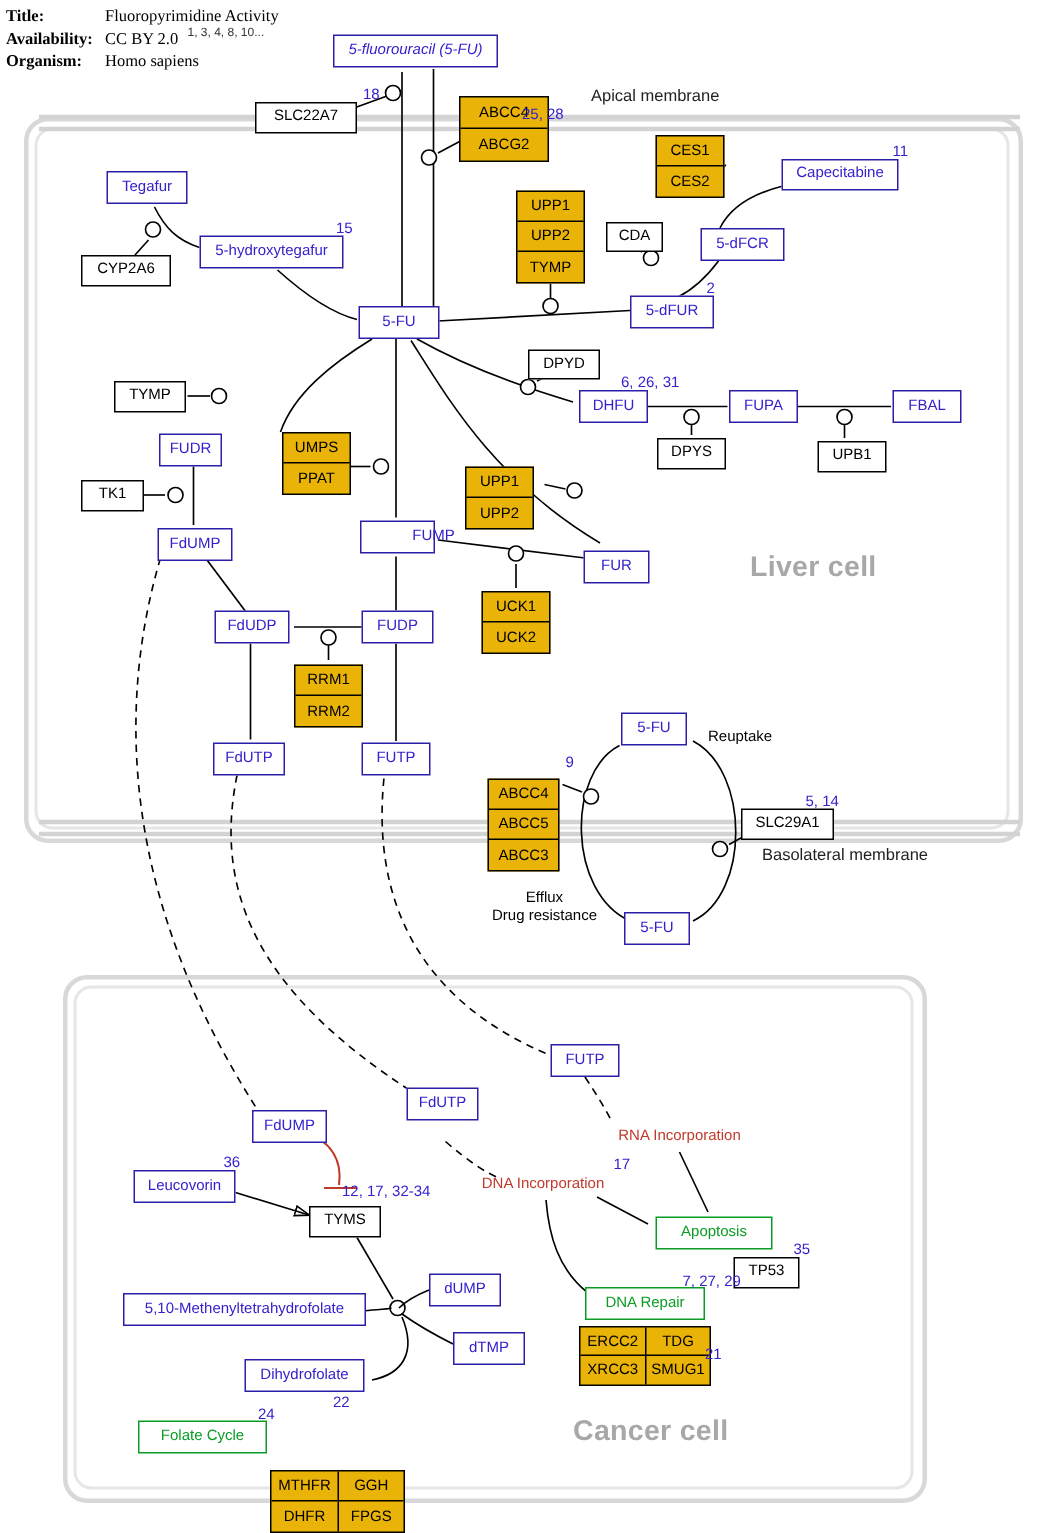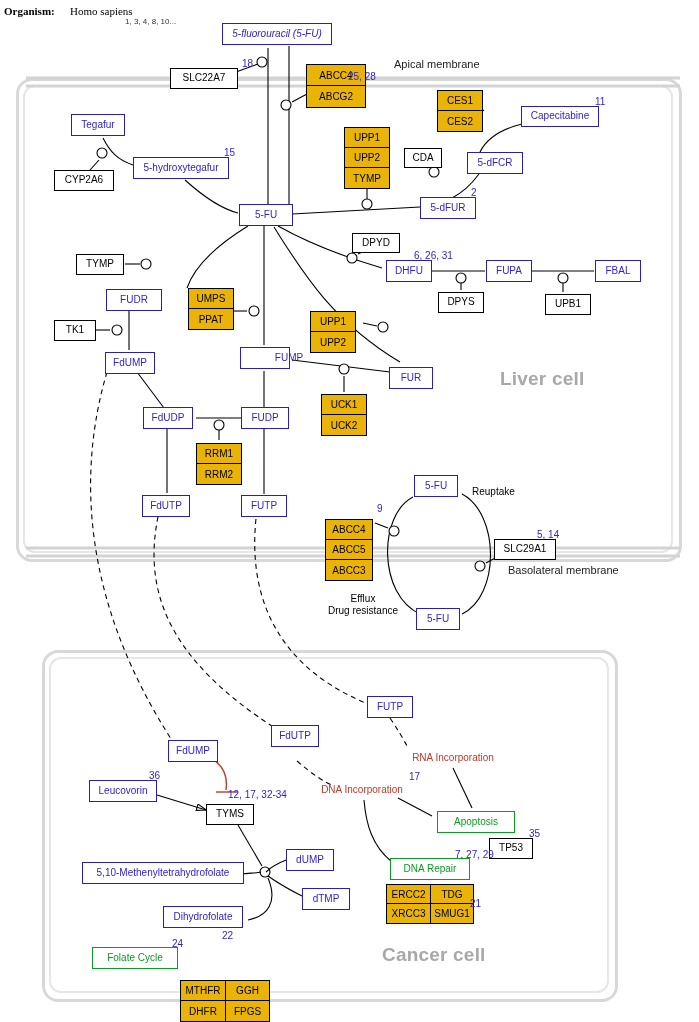--- a/index.html
+++ b/index.html
@@ -57,20 +57,28 @@
   .dash{stroke:#000;stroke-width:1.1;stroke-dasharray:5 4;}
   .red{stroke:#c0392b;stroke-width:1.4;}
   .membrane{stroke:#d3d3d3;stroke-width:3;}
   .anchor{fill:#fff;stroke:#000;stroke-width:1.1;}
 </style>
 </head>
 <body>
 
 <div id="header">
   <div class="row">
+    <span class="lbl">Title:</span>
+    <span class="val">Fluoropyrimidine Activity</span>
+  </div>
+  <div class="row">
+    <span class="lbl">Availability:</span>
+    <span class="val">CC BY 2.0</span>
+  </div>
+  <div class="row">
     <span class="lbl">Organism:</span>
     <span class="val">Homo sapiens</span>
   </div>
 </div>
 <div id="hdr-refs">1, 3, 4, 8, 10...</div>
 
 <div class="cell-outer" id="liver-outer"></div>
 <div class="cell-inner" id="liver-inner"></div>
 <div class="cell-outer" id="cancer-outer"></div>
 <div class="cell-inner" id="cancer-inner"></div>
@@ -265,21 +273,21 @@
 <div class="node metab" style="left:486px;top:260px;width:46px;height:22px;">FUPA</div>
 
 <div class="node metab" style="left:595px;top:260px;width:46px;height:22px;">FBAL</div>
 
 <div class="node gene" style="left:438px;top:292px;width:46px;height:21px;">DPYS</div>
 
 <div class="node gene" style="left:545px;top:294px;width:46px;height:21px;text-align:right;">UPB1</div>
 
 <div class="node gene" style="left:76px;top:254px;width:48px;height:21px;">TYMP</div>
 
-<div class="node metab" style="left:106px;top:289px;width:56px;height:22px;">FUDR</div>
+<div class="node metab" style="left:106px;top:289px;width:42px;height:22px;">FUDR</div>
 
 <div class="node gene" style="left:54px;top:320px;width:42px;height:21px;">TK1</div>
 
 <div class="node metab" style="left:105px;top:352px;width:50px;height:22px;">FdUMP</div>
 
 <div class="stack" style="left:188px;top:288px;width:46px;height:42px;">
   <div class="cellrow">
       <div class="cellbox" style="width:44px;height:20px;">UMPS</div>
     </div>
   <div class="cellrow">

